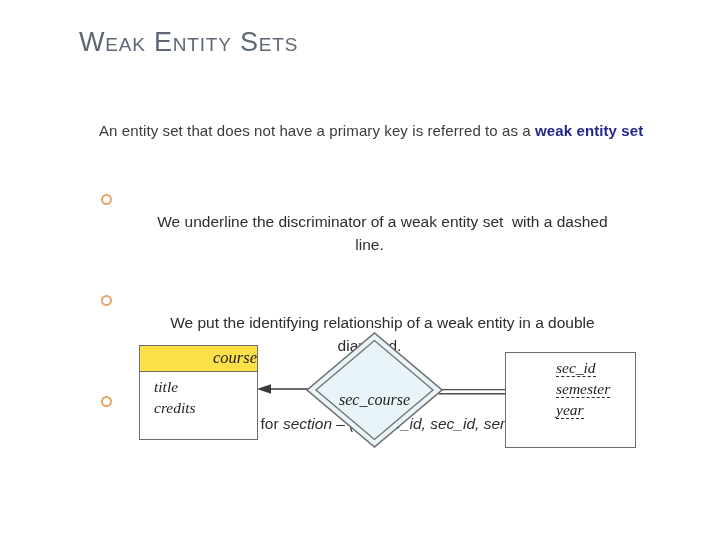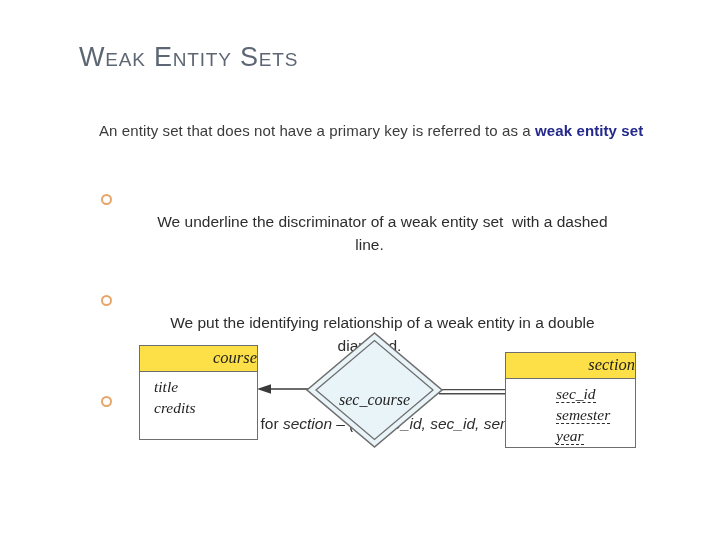--- a/index.html
+++ b/index.html
@@ -4,21 +4,21 @@
 <style>
   html,body { margin:0; padding:0; background:#ffffff; }
   .canvas {
     position:relative; width:720px; height:540px;
     background:#ffffff; overflow:hidden;
     font-family:"Liberation Sans", sans-serif;
   }
 
   
   .slide-title {
-    position:absolute; left:79px; top:42px;
+    position:absolute; left:79px; top:27px;
     font-size:27px; font-weight:400; letter-spacing:0.8px;
     font-variant:small-caps; color:#5d6773;
   }
 
   
   .intro {
     position:absolute; left:99px; top:122px;
     font-size:15px; color:#3b3b3b; white-space:nowrap; letter-spacing:0.1px;
   }
   .intro .hl { font-weight:bold; color:#23288c; }
@@ -100,21 +100,20 @@
 
   <div class="entity entity-course">
     <div class="entity-header">course</div>
     <div class="entity-body">
       <div class="attr"><span>title</span></div>
       <div class="attr"><span>credits</span></div>
     </div>
   </div>
 
   <div class="entity entity-section">
-    <div class="entity-header">section</div>
     <div class="entity-body">
       <div class="attr"><span class="u-dashed">sec_id</span></div>
       <div class="attr"><span class="u-dashed">semester</span></div>
       <div class="attr"><span class="u-dashed">year</span></div>
     </div>
   </div>
 
   <div class="diamond-label">sec_course</div>
 
 </div>

